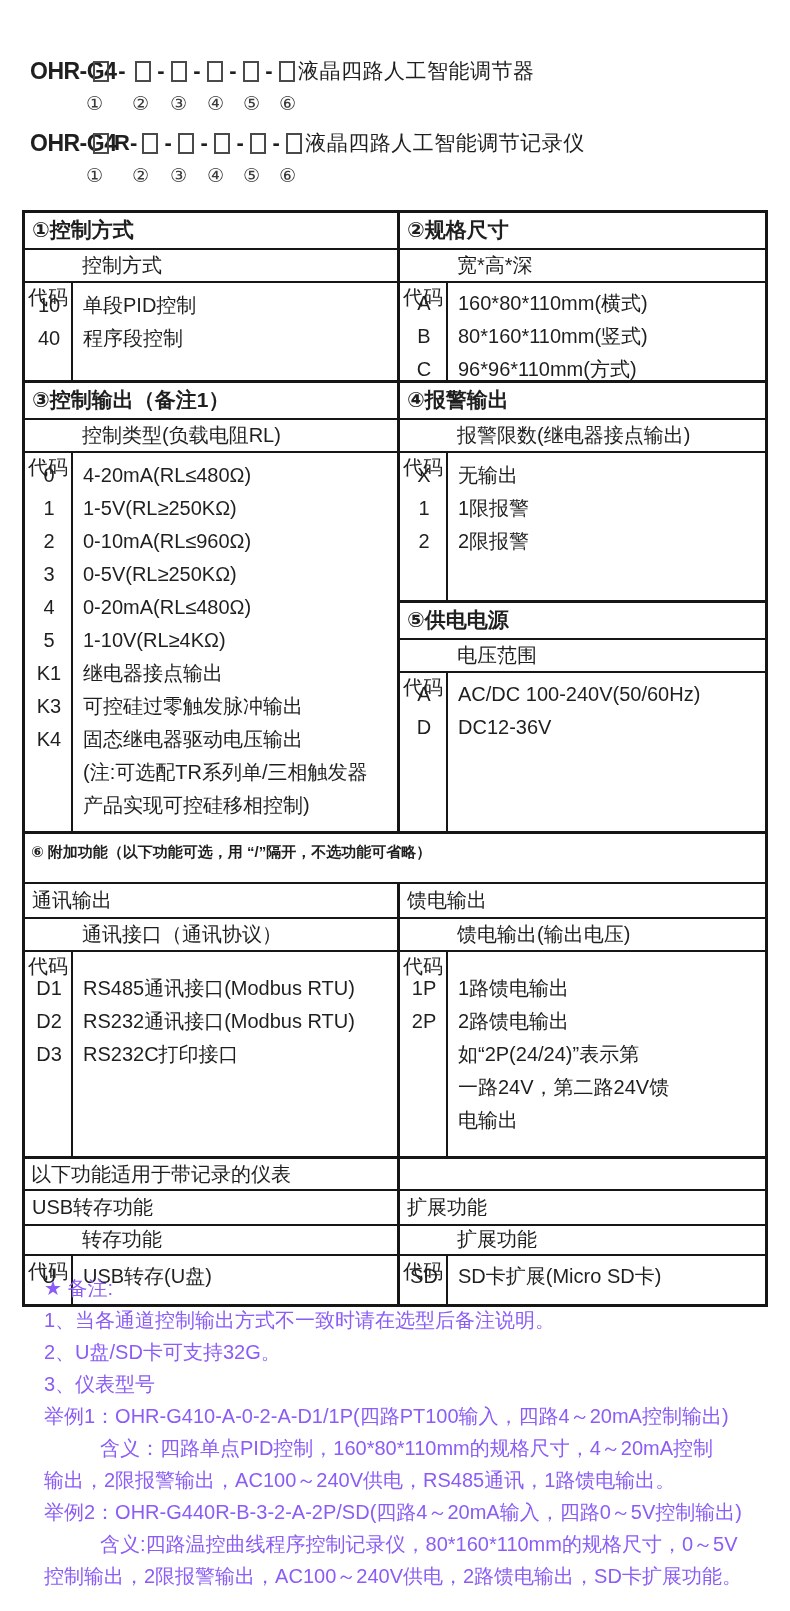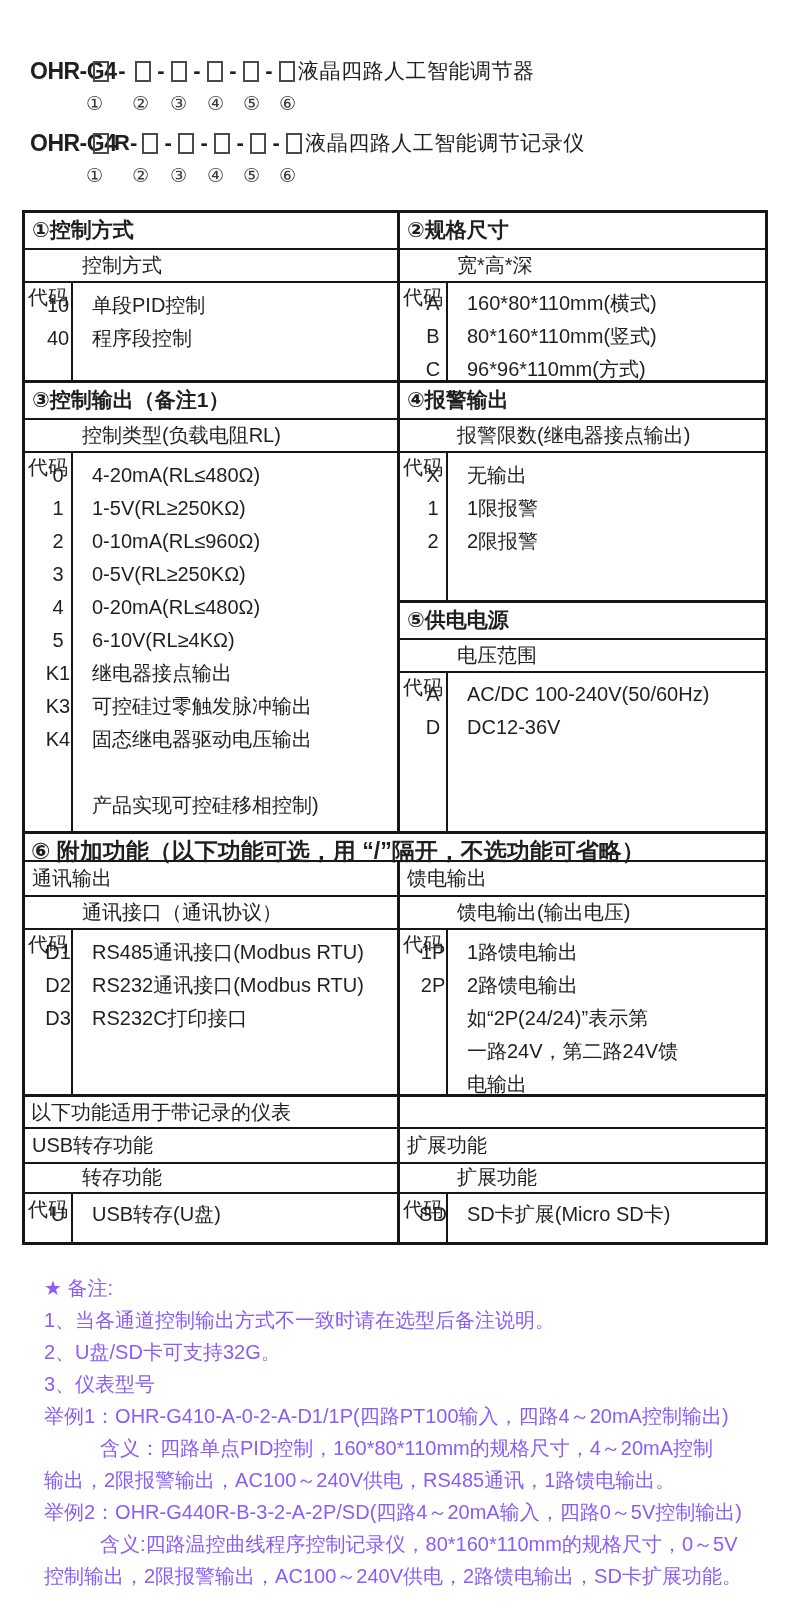--- a/index.html
+++ b/index.html
@@ -37,34 +37,34 @@
 
   .sec-title { height: 37px; line-height: 34px; font-weight: bold; font-size: 21px;
                padding-left: 7px; border-bottom: 2px solid #161616; white-space: nowrap; }
   .sub { display: flex; height: 33px; line-height: 30px; border-bottom: 2px solid #161616; }
   .sub .code { width: 48px; flex: none; border-right: 2px solid #161616; text-align: center; margin-top: 32px; }
   .sub .desc { flex: 1; padding-left: 9px; white-space: nowrap; }
 
   .rows { position: relative; }
   .rows::before { content: ""; position: absolute; left: 46px; top: 0; bottom: 0; width: 2px; background: #161616; }
   .row { display: flex; height: 33px; line-height: 33px; }
-  .row .code { width: 48px; flex: none; text-align: center; margin-left: 9px; }
+  .row .code { width: 48px; flex: none; text-align: center; }
   .row .desc { flex: 1; padding-left: 10px; white-space: nowrap; }
 
   .h-s1 { height: 100px; padding-top: 6px; border-bottom: 3px solid #161616; }
   .h-s2 { height: 100px; padding-top: 4px; border-bottom: 3px solid #161616; }
   .h-s3 { height: 378px; padding-top: 6px; }
   .h-s4 { height: 150px; padding-top: 6px; border-bottom: 3px solid #161616; }
   .h-s5 { height: 158px; padding-top: 5px; }
   .top-area { border-bottom: 3px solid #161616; justify-content: center; }
 
-  .s6-title { height: 28px; line-height: 35px; font-weight: bold; font-size: 23px;
+  .s6-title { height: 50px; line-height: 35px; font-weight: bold; font-size: 15px;
               padding-left: 6px; border-bottom: 2px solid #161616; white-space: nowrap; }
   .subtitle { height: 35px; line-height: 32px; padding-left: 7px; border-bottom: 2px solid #161616; white-space: nowrap; }
-  .h-s6 { height: 164px; padding-top: 6px; }
+  .h-s6 { height: 204px; padding-top: 20px; }
 
   .banner-row { display: flex; border-top: 3px solid #161616; border-bottom: 2px solid #161616; height: 35px; line-height: 30px; }
   .banner-row .lw { font-weight: normal; padding-left: 6px; white-space: nowrap; }
   .plain-row { display: flex; border-bottom: 2px solid #161616; height: 35px; line-height: 32px; }
   .plain-row .lw, .plain-row .rw { padding-left: 7px; white-space: nowrap; }
   .sub-bottom { height: 30px; line-height: 27px; border-bottom: 2px solid #161616; }
   .sub-bottom .sub { border-bottom: none; height: 28px; line-height: 27px; }
   .h-final { height: 48px; padding-top: 4px; }
 
   
@@ -171,36 +171,37 @@
           <div class="row">
               <div class="code">3</div>
               <div class="desc">0-5V(RL≥250KΩ)</div>
             </div>
           <div class="row">
               <div class="code">4</div>
               <div class="desc">0-20mA(RL≤480Ω)</div>
             </div>
           <div class="row">
               <div class="code">5</div>
-              <div class="desc">6-10V(RL≥4KΩ)</div>
+              <div class="desc">1-10V(RL≥4KΩ)</div>
             </div>
           <div class="row">
               <div class="code">K1</div>
               <div class="desc">继电器接点输出</div>
             </div>
           <div class="row">
               <div class="code">K3</div>
               <div class="desc">可控硅过零触发脉冲输出</div>
             </div>
           <div class="row">
               <div class="code">K4</div>
               <div class="desc">固态继电器驱动电压输出</div>
             </div>
           <div class="row">
               <div class="code"></div>
+              <div class="desc">(注:可选配TR系列单/三相触发器</div>
             </div>
           <div class="row">
               <div class="code"></div>
               <div class="desc">产品实现可控硅移相控制)</div>
             </div>
         </div>
       </div>
 
       <div class="rw">
         <div class="sec-title">②规格尺寸</div>

